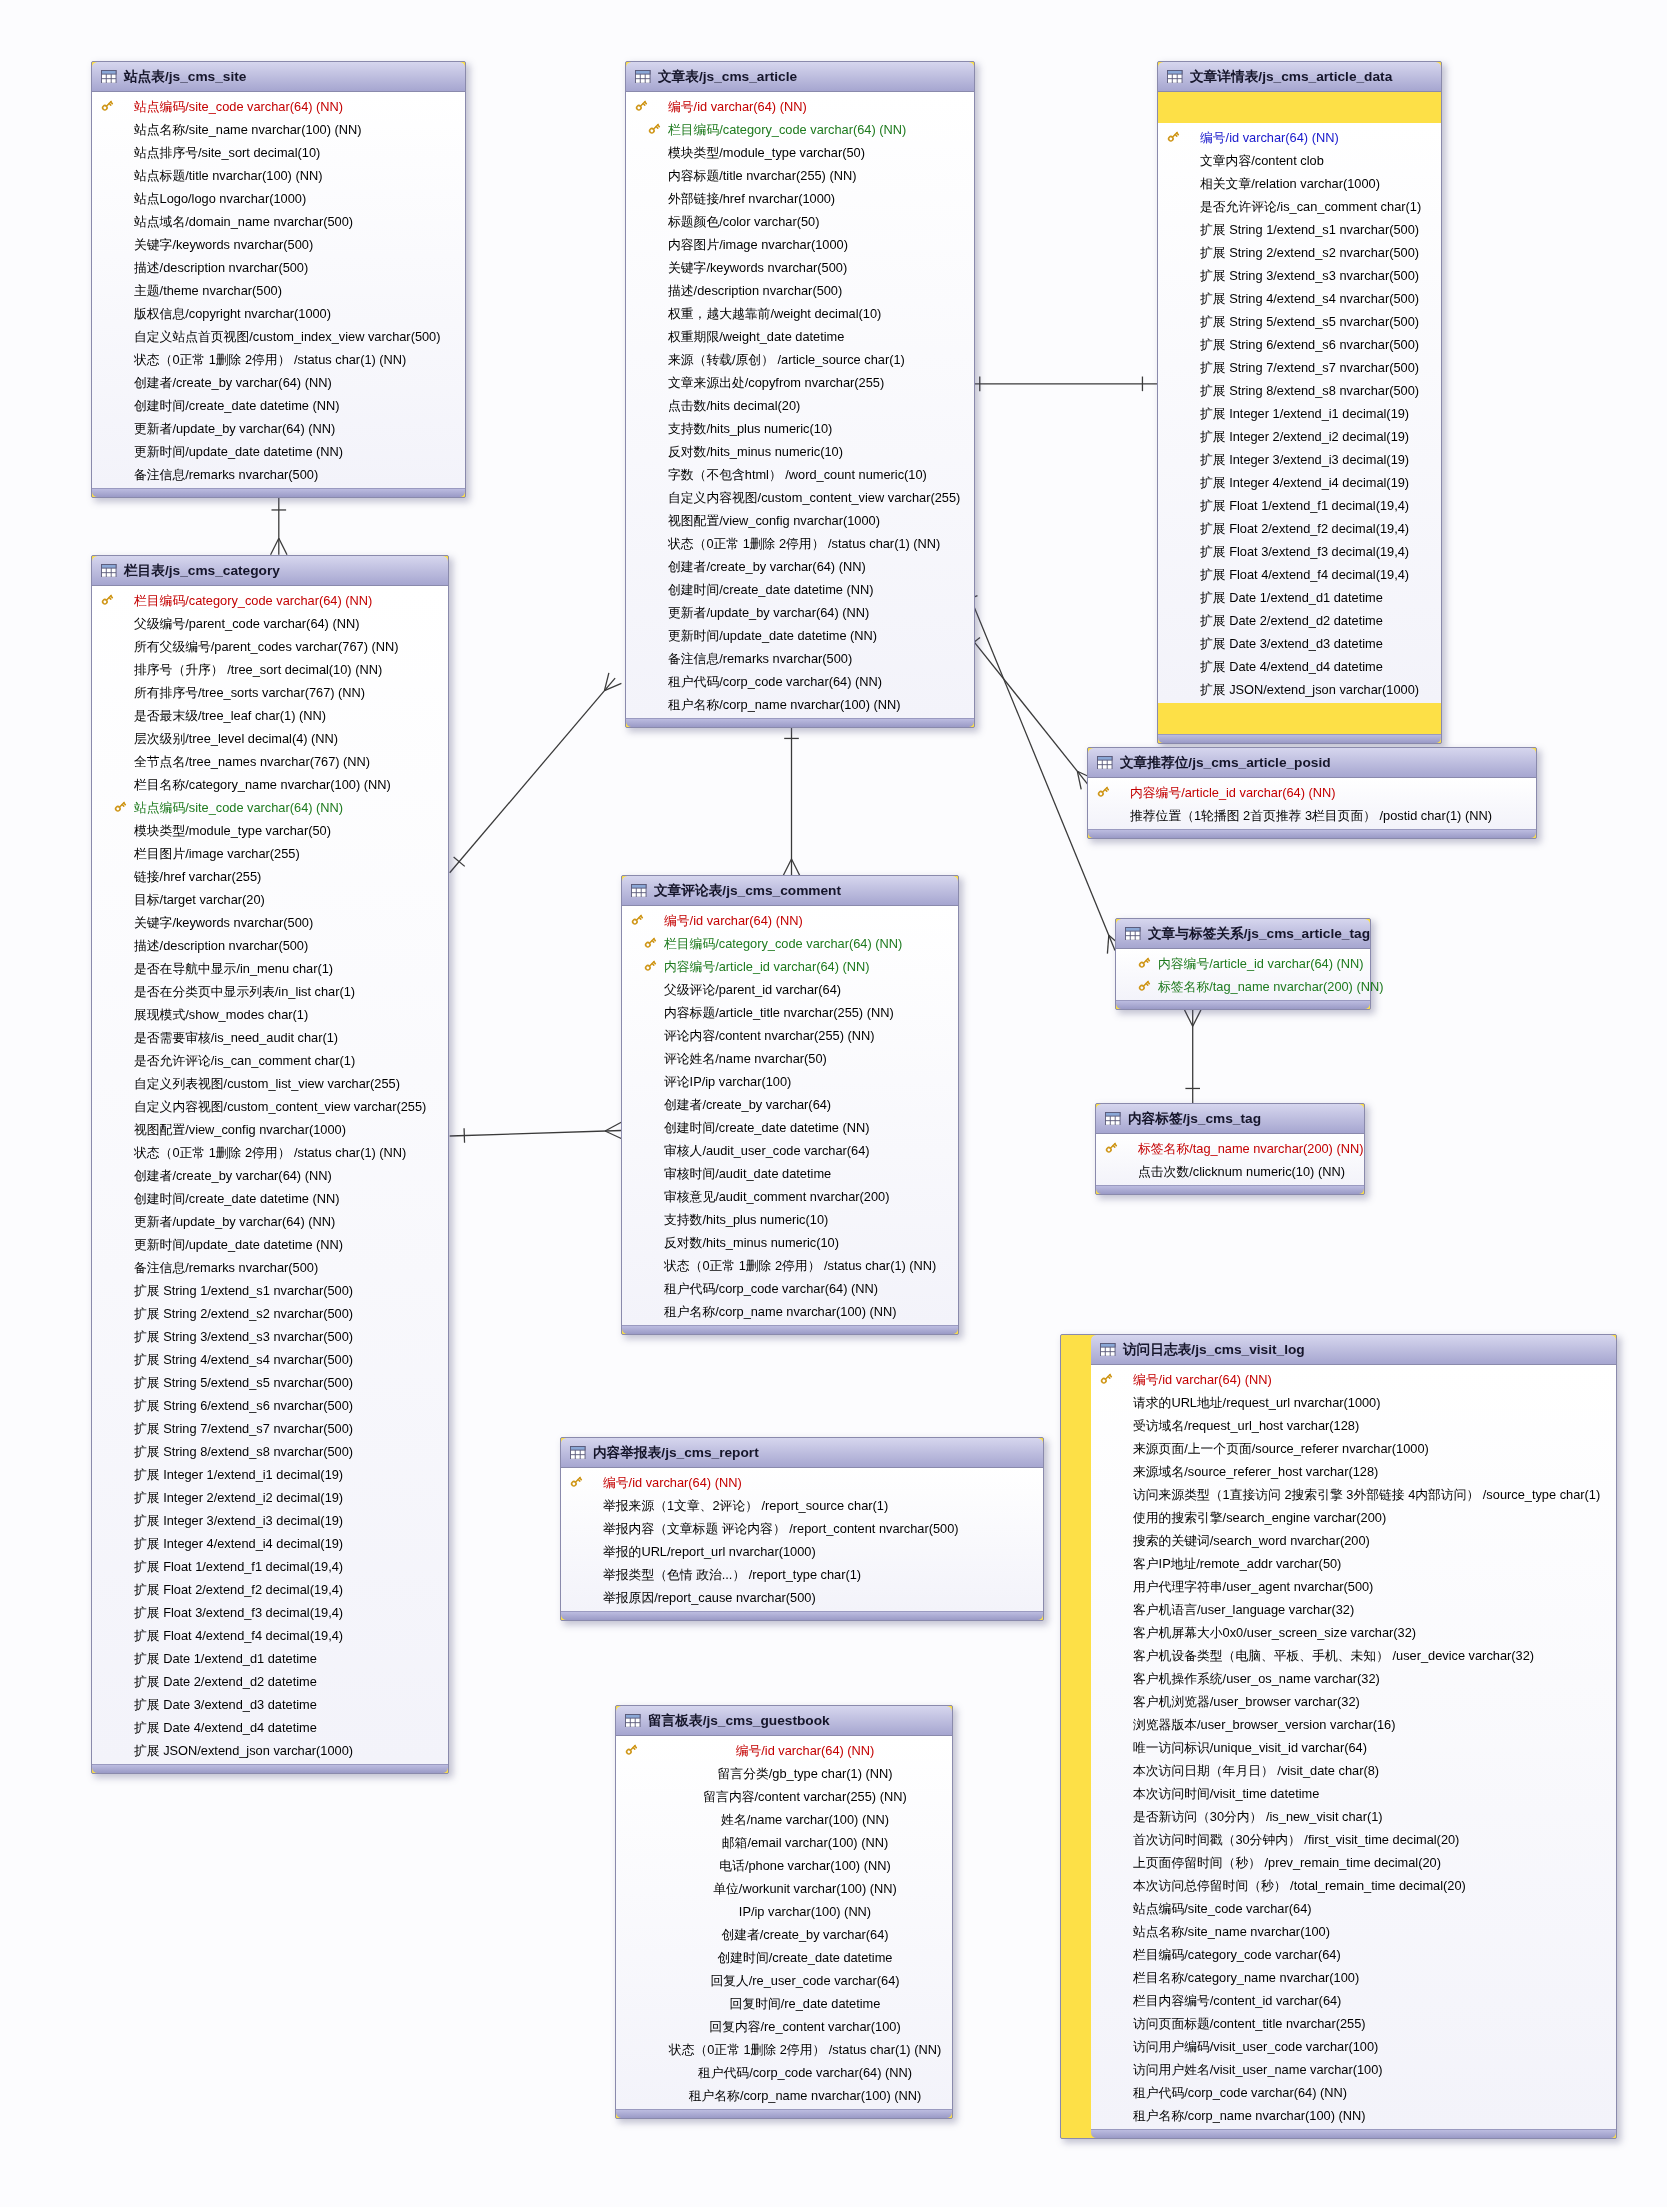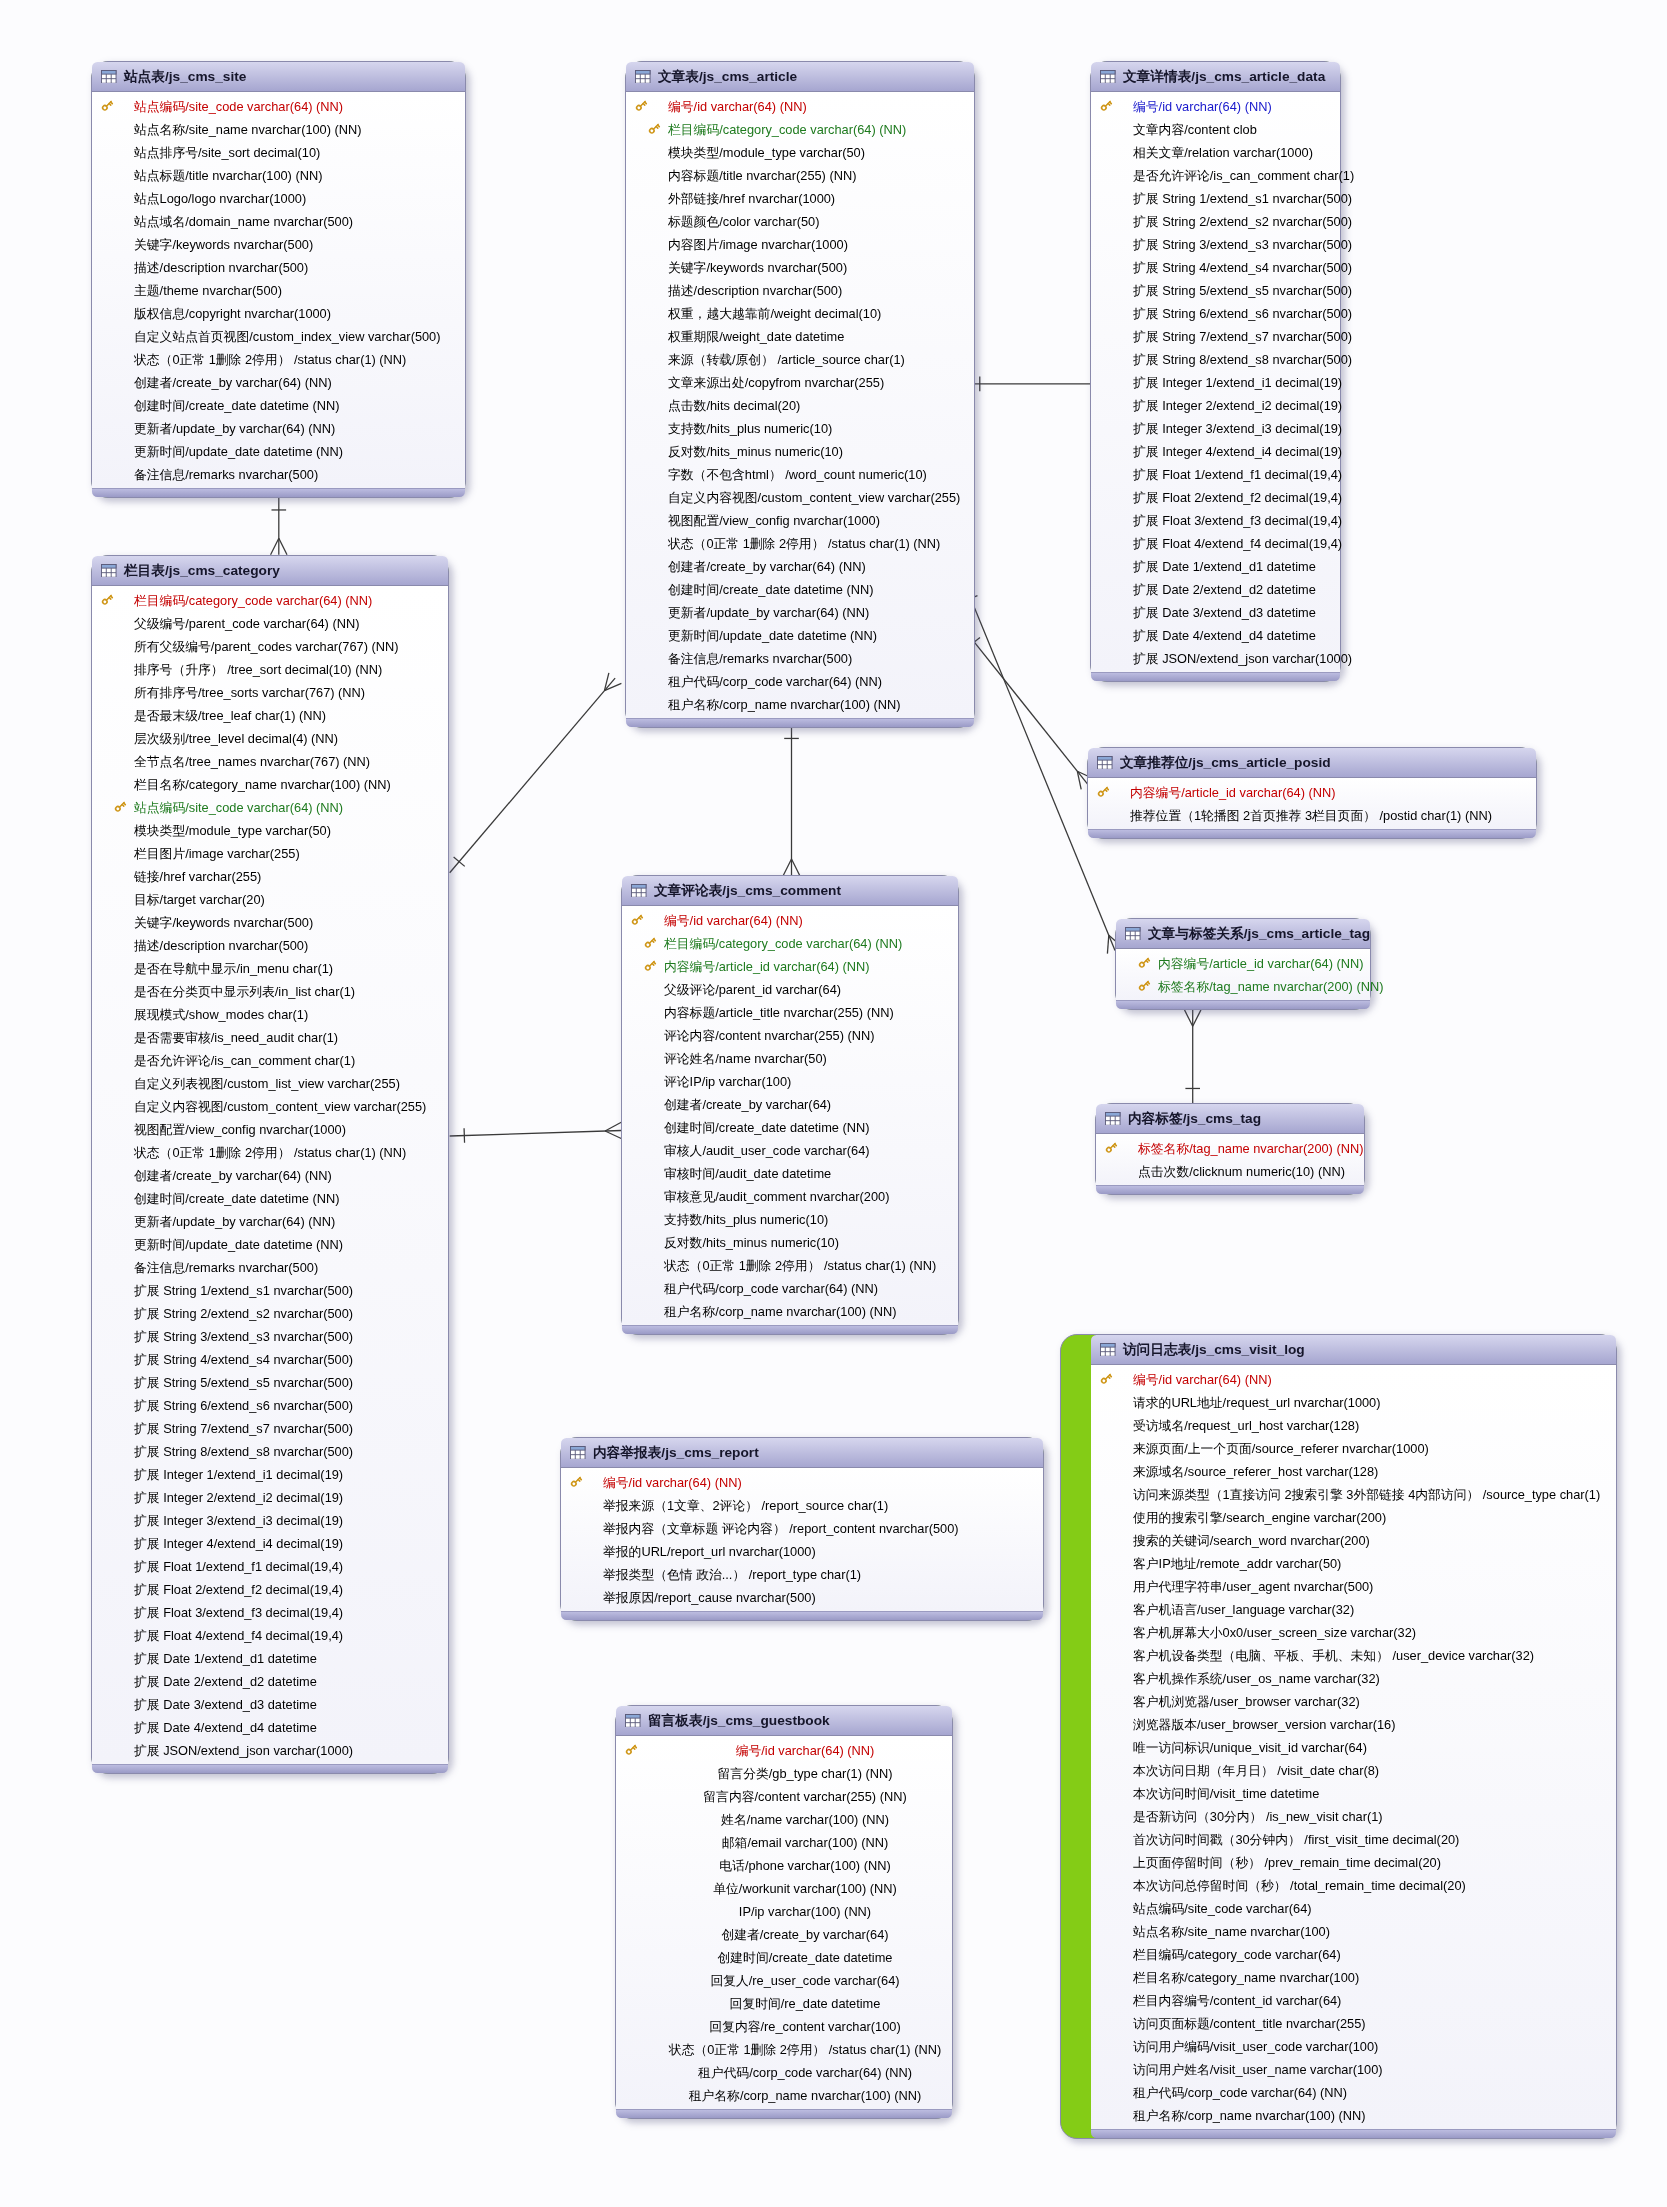--- a/index.html
+++ b/index.html
@@ -8,22 +8,22 @@
     position:relative;
     background:#fcfcfe;
     font-family:"Liberation Sans","DejaVu Sans",sans-serif;
     overflow:hidden;
   }
   #rel-layer { position:absolute; left:0; top:0; pointer-events:none; }
   #entities { position:absolute; left:0; top:0; width:100%; height:100%; }
   .entity {
     position:absolute;
     border:0.9px solid #8a8aac;
-    border-radius:17px;
-    background:#84cc16;
+    border-radius:2px;
+    background:#fde047;
     box-shadow:3.7px 3.7px 7.3px rgba(90,90,130,0.35);
     display:flex;
     flex-direction:column;
   }
   .entity-header {
     height:30px;
     display:flex;
     align-items:center;
     gap:7.3px;
     padding:0 9.1px;
@@ -203,21 +203,21 @@
           <div class="field-row"><span class="field-text">创建者/create_by varchar(64) (NN)</span></div>
           <div class="field-row"><span class="field-text">创建时间/create_date datetime (NN)</span></div>
           <div class="field-row"><span class="field-text">更新者/update_by varchar(64) (NN)</span></div>
           <div class="field-row"><span class="field-text">更新时间/update_date datetime (NN)</span></div>
           <div class="field-row"><span class="field-text">备注信息/remarks nvarchar(500)</span></div>
           <div class="field-row"><span class="field-text">租户代码/corp_code varchar(64) (NN)</span></div>
           <div class="field-row"><span class="field-text">租户名称/corp_name nvarchar(100) (NN)</span></div>
         </div>
         <div class="entity-footer"></div>
       </div>
-      <div class="entity" style="left: 1090px; top: 61px; width: 251px;">
+      <div class="entity" style="left: 1157px; top: 61px; width: 285px; gap: 31px;">
         <div class="entity-header">
           <span class="tbl-icon">
             <svg width="15.5" height="13.7" viewBox="0 0 17 15">
               <rect x="0.5" y="0.5" width="16" height="14" fill="#ffffff" stroke="#5a5a7a"></rect>
               <rect x="0.5" y="0.5" width="16" height="4" fill="#8aa7d6" stroke="#5a5a7a"></rect>
               <line x1="0.5" y1="9.5" x2="16.5" y2="9.5" stroke="#5a5a7a"></line>
               <line x1="5.8" y1="4.5" x2="5.8" y2="14.5" stroke="#5a5a7a"></line>
               <line x1="11.2" y1="4.5" x2="11.2" y2="14.5" stroke="#5a5a7a"></line>
             </svg>
           </span>

